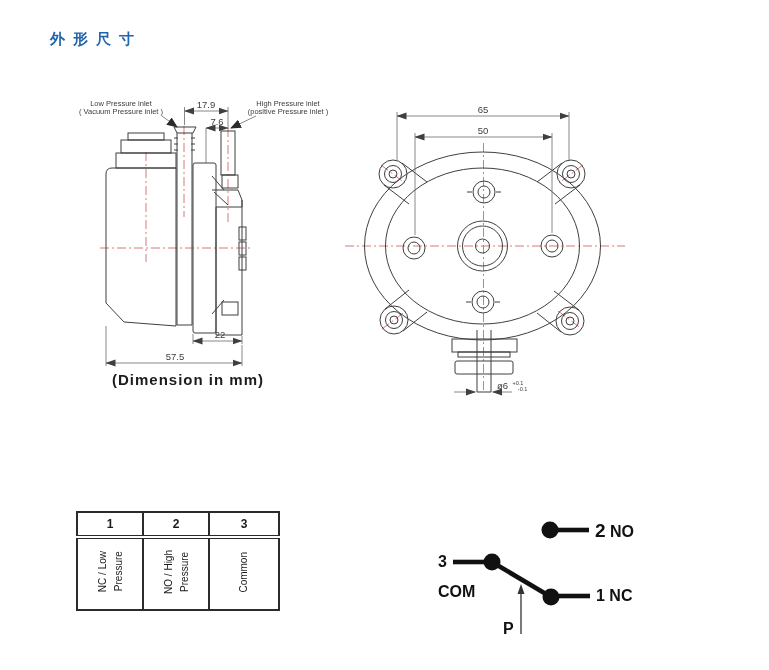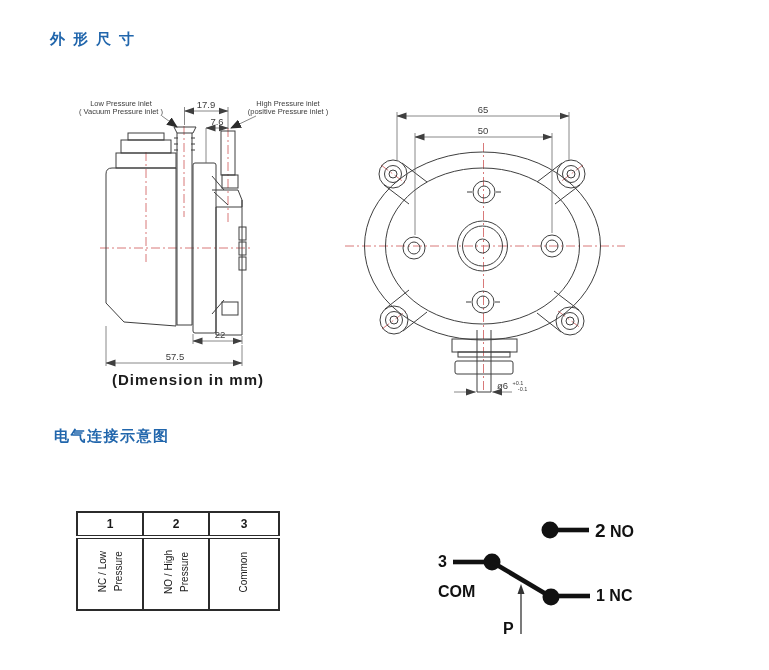--- a/index.html
+++ b/index.html
@@ -222,21 +222,20 @@
       <line class="thin" x1="114" y1="292" x2="135.5" y2="292" marker-end="url(#f-arr)"></line>
       <line class="thin" x1="152.5" y1="292" x2="172" y2="292" marker-start="url(#f-arr)"></line>
       <text x="157" y="289" fill="#3c3c3c">
         <tspan font-size="9.5" x="157">ø6</tspan>
         <tspan font-size="5.5" dy="-4">+0.1</tspan>
         <tspan font-size="5.5" dx="-10" dy="6">-0.1</tspan>
       </text>
     </g>
   </svg>
 
-  <div class="heading" id="h-elec">电气连接示意图</div>
 
   <table class="term-table">
     <tbody>
         <tr>
       <th>1</th>
       <th>2</th>
       <th class="c3">3</th>
     </tr>
     <tr>
       <td>

